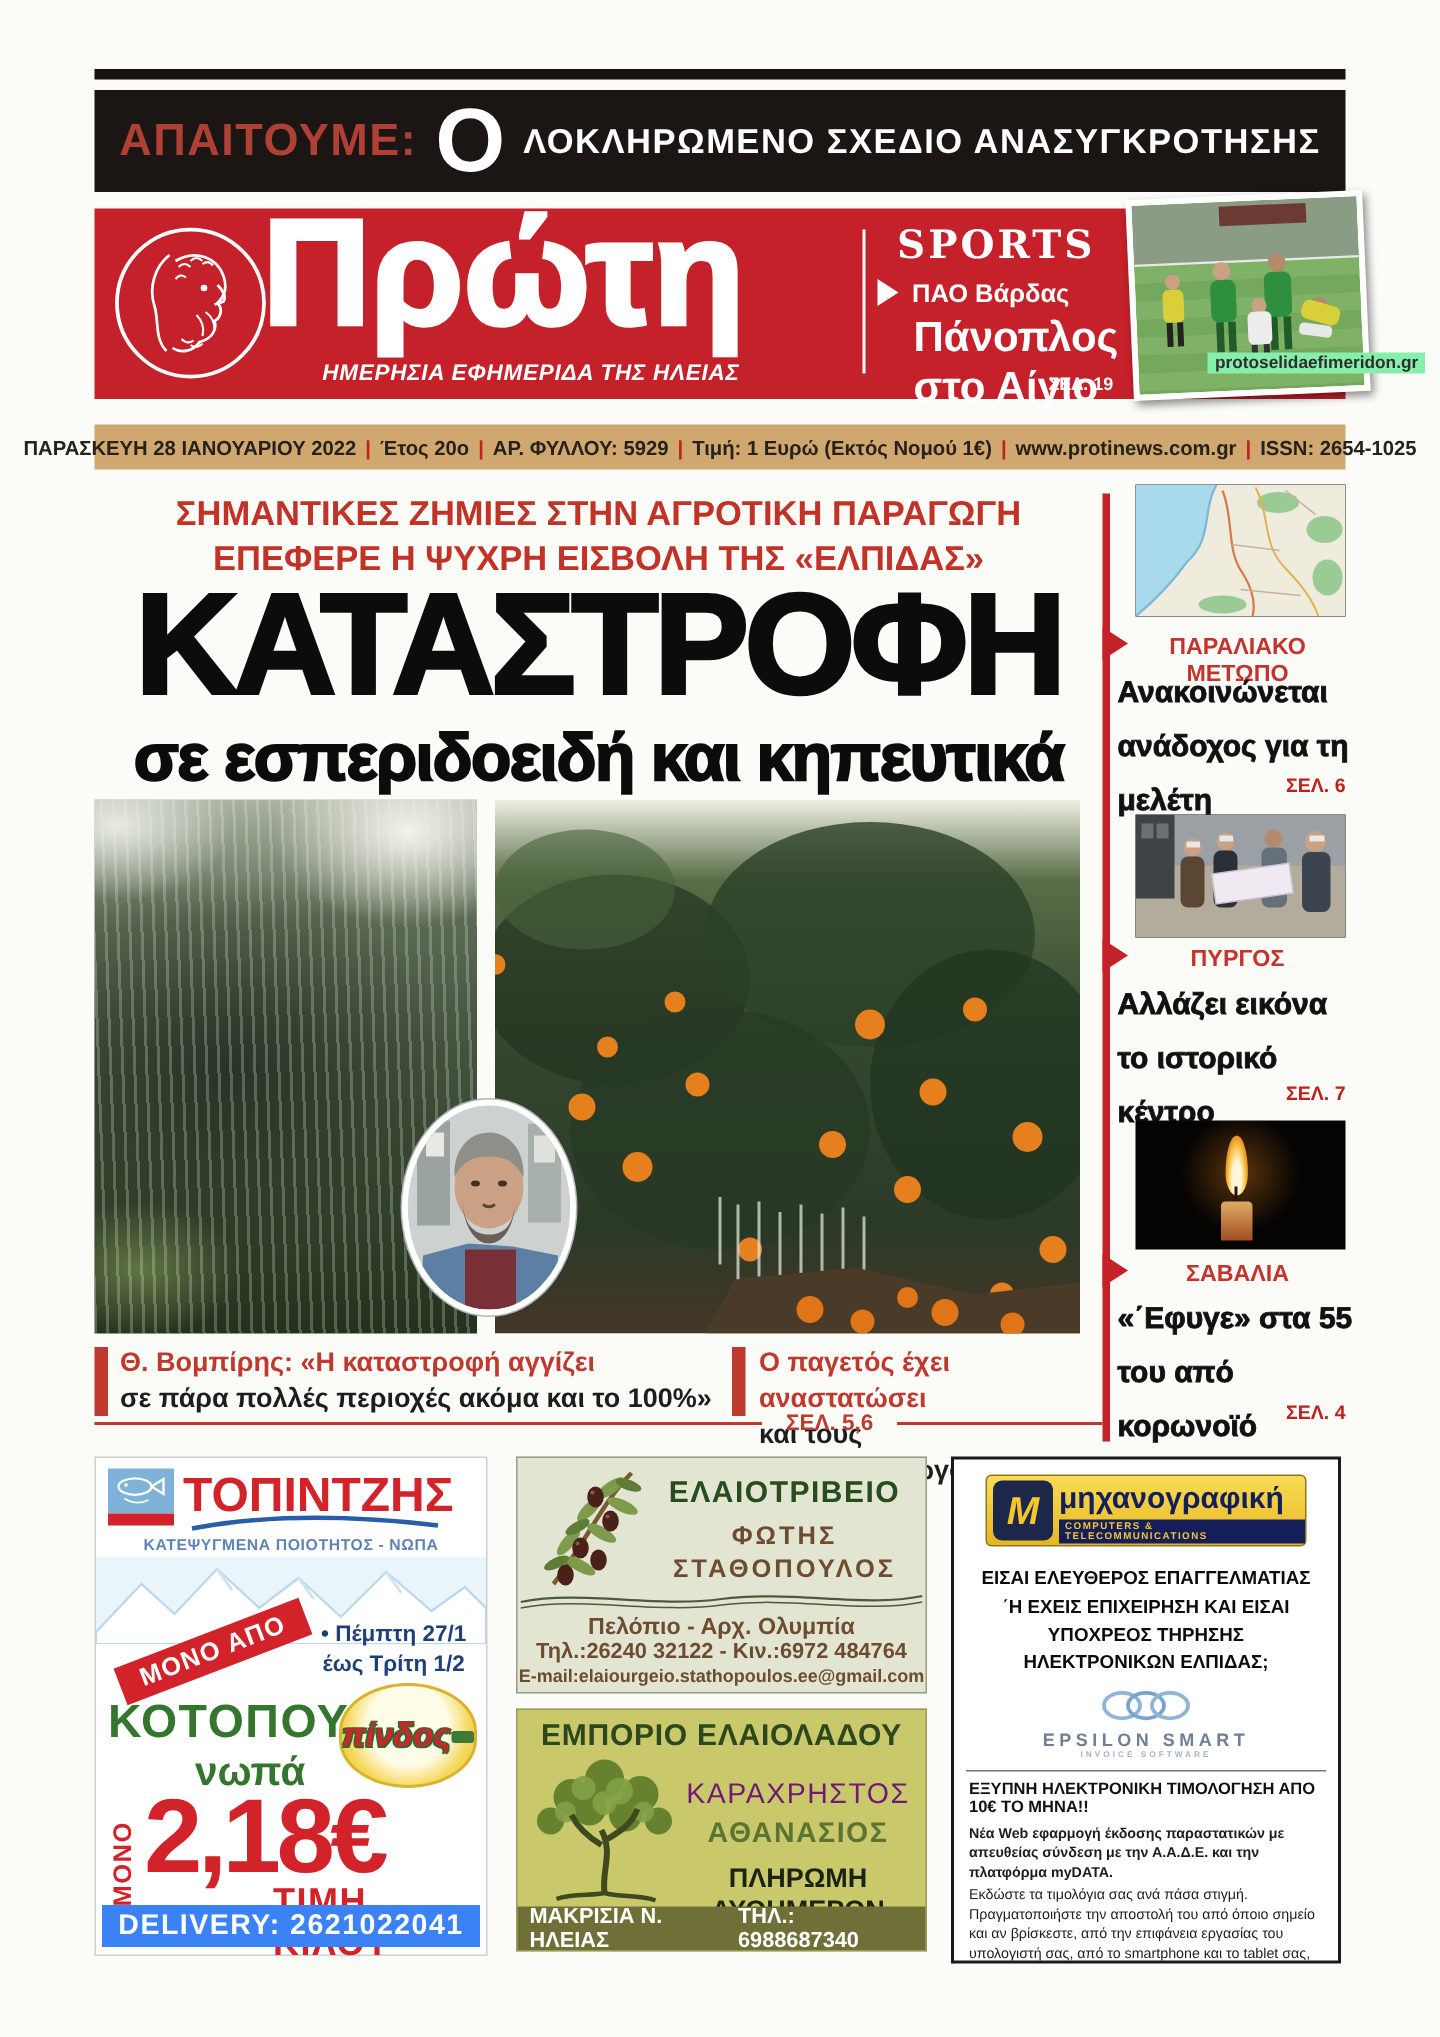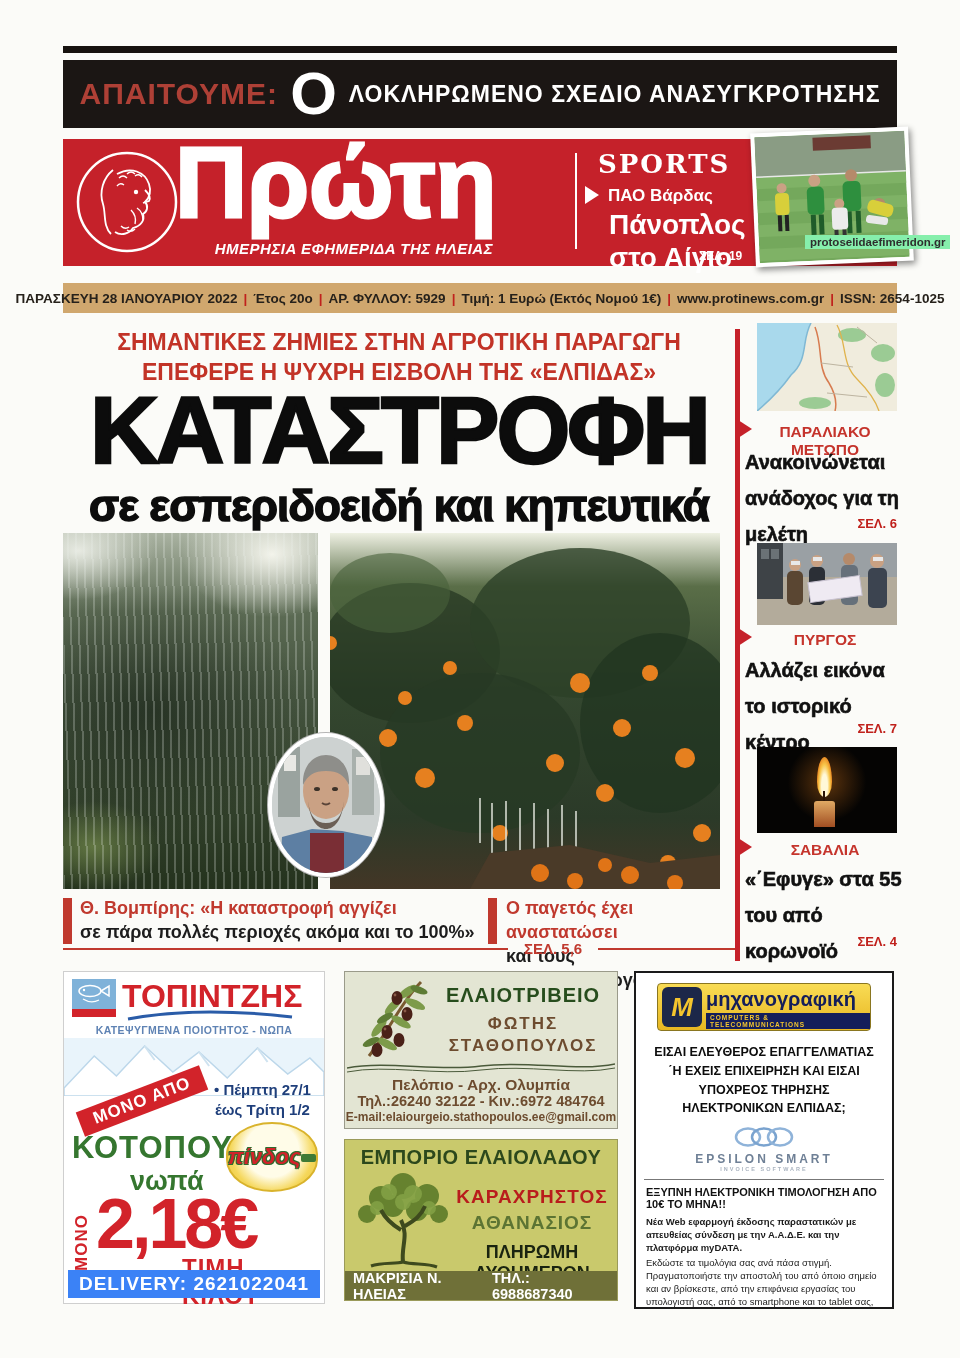--- a/index.html
+++ b/index.html
@@ -95,21 +95,21 @@
   .o-name1{position:absolute;left:88px;top:42px;width:180px;text-align:center;color:#6d4c2f;font-weight:bold;font-size:17px;letter-spacing:2px;}
   .o-name2{position:absolute;left:88px;top:64px;width:180px;text-align:center;color:#6d4c2f;font-weight:bold;font-size:17px;letter-spacing:2px;}
   .o-wave{position:absolute;left:2px;top:88px;}
   .o-loc{position:absolute;left:0;top:104px;width:100%;text-align:center;color:#6d4c2f;font-weight:bold;font-size:15.5px;}
   .o-phone{position:absolute;left:0;top:121px;width:100%;text-align:center;color:#6d4c2f;font-weight:bold;font-size:14.5px;}
   .o-email{position:absolute;left:0;top:138px;width:100%;text-align:center;color:#6d4c2f;font-weight:bold;font-size:12px;}
   
   #ad2b{left:344px;top:1139px;width:272px;height:160px;background:#c9c96c;border:1px solid #9a9a5a;}
   .e-title{position:absolute;left:0;top:6px;width:100%;text-align:center;color:#2c481c;font-weight:bold;font-size:20px;letter-spacing:.5px;}
   .e-tree{position:absolute;left:6px;top:30px;}
-  .e-name1{position:absolute;left:106px;top:46px;width:162px;text-align:center;color:#b91c1c;font-weight:bold;font-size:19px;letter-spacing:1px;}
+  .e-name1{position:absolute;left:106px;top:46px;width:162px;text-align:center;color:#701a75;font-weight:normal;font-size:19px;letter-spacing:1px;}
   .e-name2{position:absolute;left:106px;top:72px;width:162px;text-align:center;color:#5c7433;font-weight:bold;font-size:19px;letter-spacing:1px;}
   .e-note{position:absolute;left:106px;top:102px;width:162px;text-align:center;color:#1a2410;font-weight:bold;font-size:18px;}
   .e-bar{position:absolute;left:0;right:0;bottom:0;height:29px;background:#6f7038;color:#fff;font-weight:bold;font-size:14.5px;display:flex;align-items:center;justify-content:space-between;padding:0 8px;}
   
   #ad3{left:634px;top:971px;width:256px;height:334px;background:#fff;border:2px solid #1a1a1a;overflow:hidden;}
   .m-logo{margin:10px auto 0;width:212px;height:46px;position:relative;background:linear-gradient(180deg,#f9dc55,#e7b621);border:1px solid #8a7620;border-radius:4px;}
   .m-emblem{position:absolute;left:4px;top:3px;width:40px;height:40px;background:#1c2749;border-radius:6px;color:#f4c52d;font-weight:bold;font-style:italic;font-size:26px;display:flex;align-items:center;justify-content:center;}
   .m-brand{position:absolute;left:48px;top:4px;font-size:20px;font-weight:bold;color:#141e5a;}
   .m-brand-sub{position:absolute;left:48px;top:29px;background:#141e5a;color:#f4c52d;font-size:6.5px;font-weight:bold;letter-spacing:1px;padding:1px 4px;}
   .m-question{margin:12px 12px 0;text-align:center;font-size:12.5px;font-weight:bold;line-height:1.5;color:#0c0c0c;}

